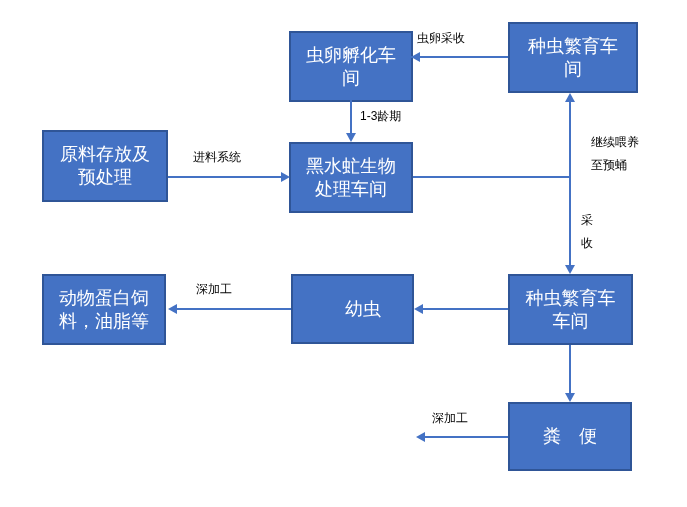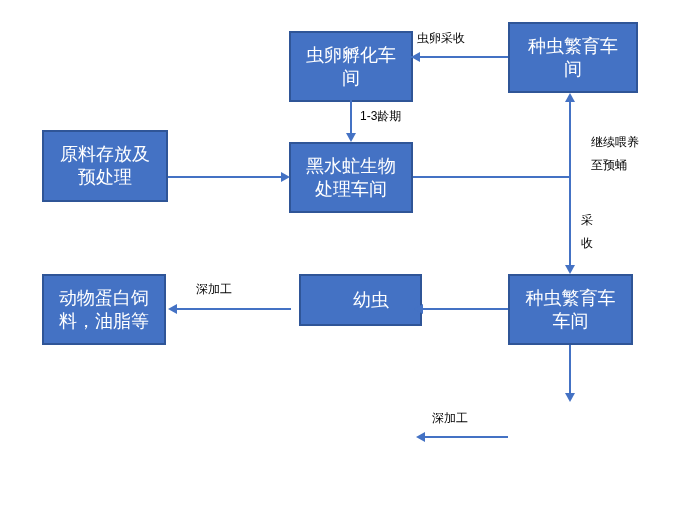--- a/index.html
+++ b/index.html
@@ -56,21 +56,21 @@
   .ah-right { border-top: 5px solid transparent; border-bottom: 5px solid transparent; border-left: 9px solid var(--arrow); }
   .ah-up    { border-left: 5px solid transparent; border-right: 5px solid transparent; border-bottom: 9px solid var(--arrow); }
   .ah-down  { border-left: 5px solid transparent; border-right: 5px solid transparent; border-top: 9px solid var(--arrow); }
 
   
   #n-egg-hatching   { left: 289px; top: 31px;  width: 124px; height: 71px; }
   #n-breeding       { left: 508px; top: 22px;  width: 130px; height: 71px; }
   #n-raw-material   { left: 42px;  top: 130px; width: 126px; height: 72px; }
   #n-bsf-processing { left: 289px; top: 142px; width: 124px; height: 71px; }
   #n-animal-feed    { left: 42px;  top: 274px; width: 124px; height: 71px; }
-  #n-larvae         { left: 299px; top: 274px; width: 123px; height: 52px; padding-left: 21px; }
+  #n-larvae         { left: 291px; top: 274px; width: 123px; height: 70px; padding-left: 21px; }
   #n-separation     { left: 508px; top: 274px; width: 125px; height: 71px; }
   #n-fertilizer     { left: 291px; top: 403px; width: 125px; height: 68px; }
   #n-manure         { left: 508px; top: 402px; width: 124px; height: 69px; }
 
   
   #ln-egg-collection   { left: 411px; top: 56px;  width: 97px;  height: 2px; }
   #ln-instar           { left: 350px; top: 93px;  width: 2px;   height: 42px; }
   #ln-feeding          { left: 168px; top: 176px; width: 115px; height: 2px; }
   #ln-bsf-to-trunk     { left: 413px; top: 176px; width: 158px; height: 2px; }
   #ln-trunk-vertical   { left: 569px; top: 100px; width: 2px;   height: 167px; }
@@ -110,20 +110,21 @@
 间</div>
   <div class="node" id="n-raw-material">原料存放及
 预处理</div>
   <div class="node" id="n-bsf-processing">黑水虻生物
 处理车间</div>
   <div class="node" id="n-animal-feed">动物蛋白饲
 料，油脂等</div>
   <div class="node" id="n-larvae">幼虫</div>
   <div class="node" id="n-separation">种虫繁育车
 车间</div>
+  <div class="node" id="n-manure">粪　便</div>
 
   <div class="line" id="ln-egg-collection"></div>
   <div class="line" id="ln-instar"></div>
   <div class="line" id="ln-feeding"></div>
   <div class="line" id="ln-bsf-to-trunk"></div>
   <div class="line" id="ln-trunk-vertical"></div>
   <div class="line" id="ln-sep-to-larvae"></div>
   <div class="line" id="ln-larvae-to-feed"></div>
   <div class="line" id="ln-sep-to-manure"></div>
   <div class="line" id="ln-manure-to-fert"></div>
@@ -133,20 +134,21 @@
   <div class="ah ah-right" id="ah-feeding"></div>
   <div class="ah ah-up" id="ah-trunk-up"></div>
   <div class="ah ah-down" id="ah-trunk-down"></div>
   <div class="ah ah-left" id="ah-sep-to-larvae"></div>
   <div class="ah ah-left" id="ah-larvae-to-feed"></div>
   <div class="ah ah-down" id="ah-sep-to-manure"></div>
   <div class="ah ah-left" id="ah-manure-to-fert"></div>
 
   <div class="edge-label" id="el-egg-collection">虫卵采收</div>
   <div class="edge-label" id="el-instar">1-3龄期</div>
+  <div class="edge-label" id="el-feeding">进料系统</div>
   <div class="edge-label" id="el-continue">继续喂养
 至预蛹</div>
   <div class="edge-label" id="el-harvest">采
 收</div>
   <div class="edge-label" id="el-deep-larvae">深加工</div>
   <div class="edge-label" id="el-deep-manure">深加工</div>
 
 </div>
 
 </body></html>

